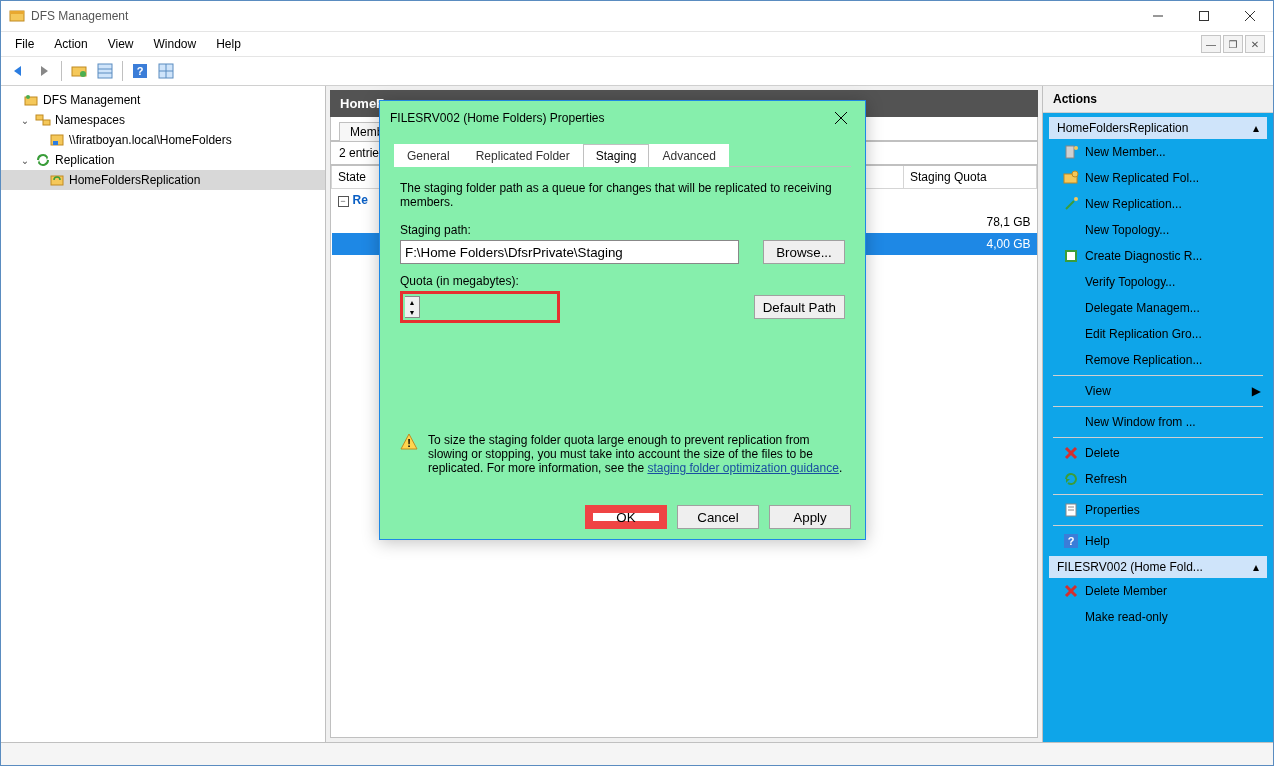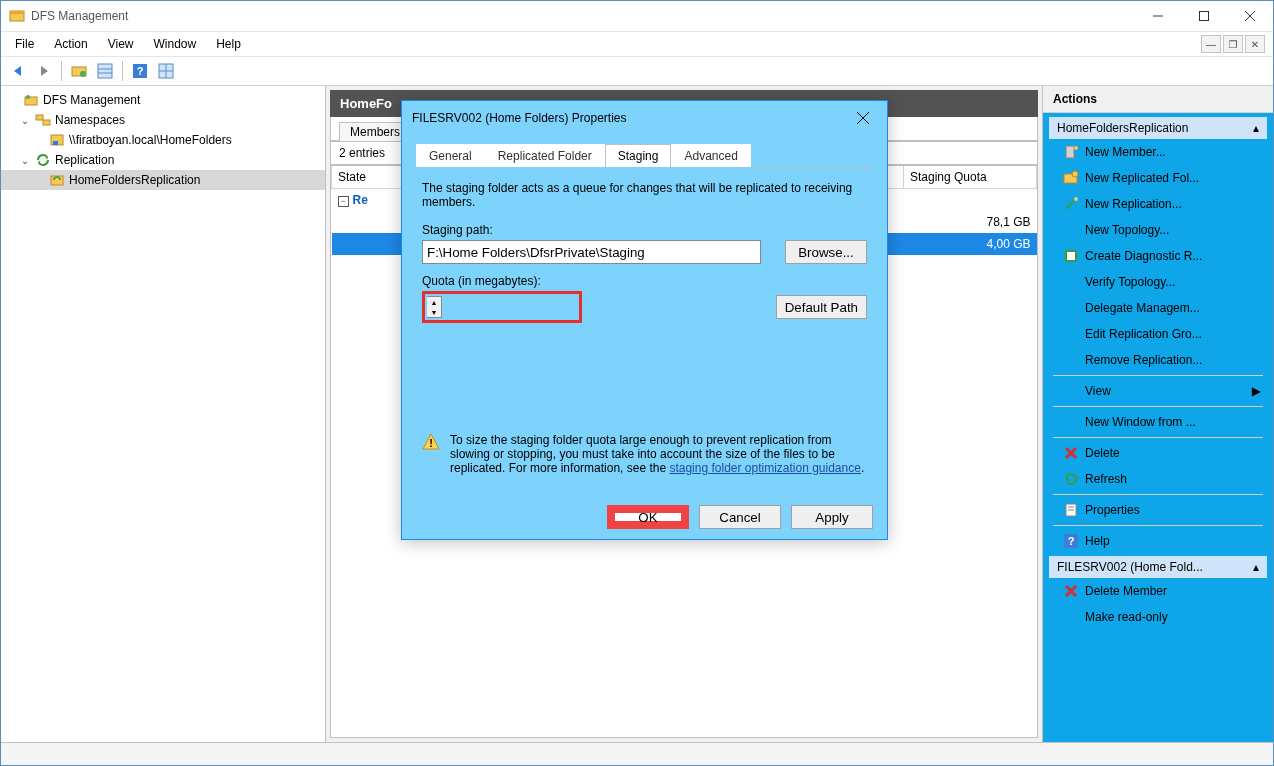--- a/index.html
+++ b/index.html
@@ -36,21 +36,21 @@
 .expand-box{display:inline-block;width:9px;height:9px;border:1px solid #555;text-align:center;line-height:8px;font-size:9px;margin-right:4px;color:#555;}
 .actions-pane{width:230px;background:#0ea5e9;display:flex;flex-direction:column;}
 .actions-header{background:#f0f0f0;padding:6px 10px;font-weight:bold;border-bottom:1px solid #d0d0d0;}
 .actions-body{flex:1;overflow:auto;padding:2px 6px;}
 .action-group-title{background:#cfe4fa;padding:4px 8px;display:flex;align-items:center;justify-content:space-between;margin-top:2px;}
 .action-item{display:flex;align-items:center;gap:6px;padding:5px 6px 5px 14px;}
 .action-item .ic{width:16px;height:16px;display:inline-flex;align-items:center;justify-content:center;}
 .action-sep{height:1px;background:#d0d0d0;margin:2px 4px;}
 .statusbar{height:22px;border-top:1px solid #c0c0c0;background:#f5f5f5;}
 
-.dialog{position:absolute;left:401px;top:100px;width:485px;background:#7dd3fc;border:1px solid #1e88e5;box-shadow:0 2px 16px rgba(0,0,0,.25);display:flex;flex-direction:column;justify-content:space-between;}
+.dialog{position:absolute;left:379px;top:100px;width:485px;background:#86efac;border:1px solid #1e88e5;box-shadow:0 2px 16px rgba(0,0,0,.25);display:flex;flex-direction:column;justify-content:space-between;}
 .dlg-title{height:34px;display:flex;align-items:center;padding:0 10px;font-size:12px;}
 .dlg-title .txt{flex:1;}
 .dlg-title .close{width:28px;height:28px;display:flex;align-items:center;justify-content:center;font-size:14px;}
 .dlg-body{padding:8px 14px 14px 14px;}
 .dlg-tabs{display:flex;border-bottom:1px solid #c0c0c0;}
 .dlg-tab{padding:4px 12px;border:1px solid transparent;border-bottom:none;position:relative;top:1px;background:#fff;}
 .dlg-tab.active{border-color:#c0c0c0;background:#fff;}
 .dlg-tab:not(.active){color:#333;}
 .dlg-content{padding:14px 6px 6px 6px;}
 .dlg-content p{margin:0 0 14px 0;}
@@ -401,21 +401,21 @@
       </span>
   </div>
   <div class="dlg-body">
     <div class="dlg-tabs">
       <div class="dlg-tab">General</div>
       <div class="dlg-tab">Replicated Folder</div>
       <div class="dlg-tab active">Staging</div>
       <div class="dlg-tab">Advanced</div>
     </div>
     <div class="dlg-content">
-      <p>The staging folder acts as a queue for changes that will be replicated to receiving members.</p>
+      <p>The staging folder path as a queue for changes that will be replicated to receiving members.</p>
 
       <div style="margin-bottom:3px;">Staging path:</div>
       <div class="field-row">
         <input class="text-input" value="F:\Home Folders\DfsrPrivate\Staging" style="">
         <button class="btn">Browse...</button>
       </div>
 
       <div style="margin-bottom:3px;">Quota (in megabytes):</div>
       <div class="field-row">
         <div class="quota-box">

